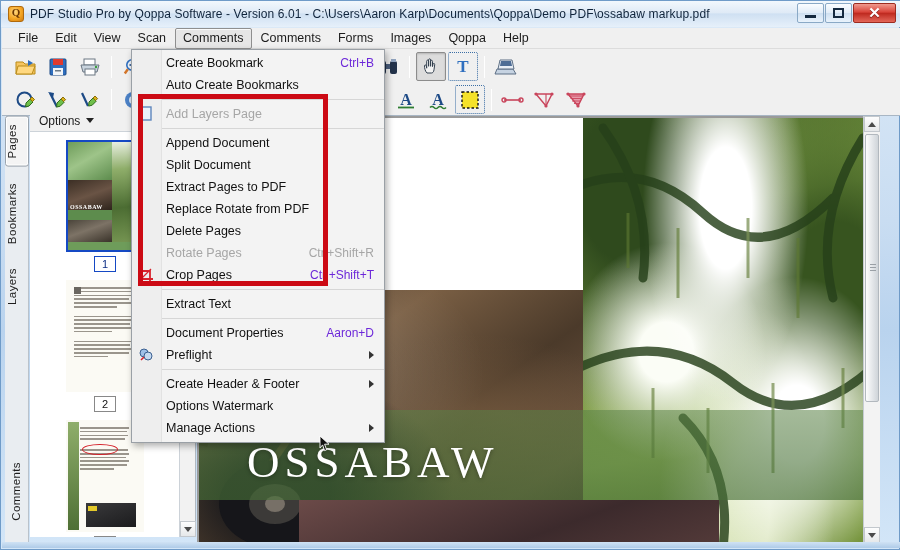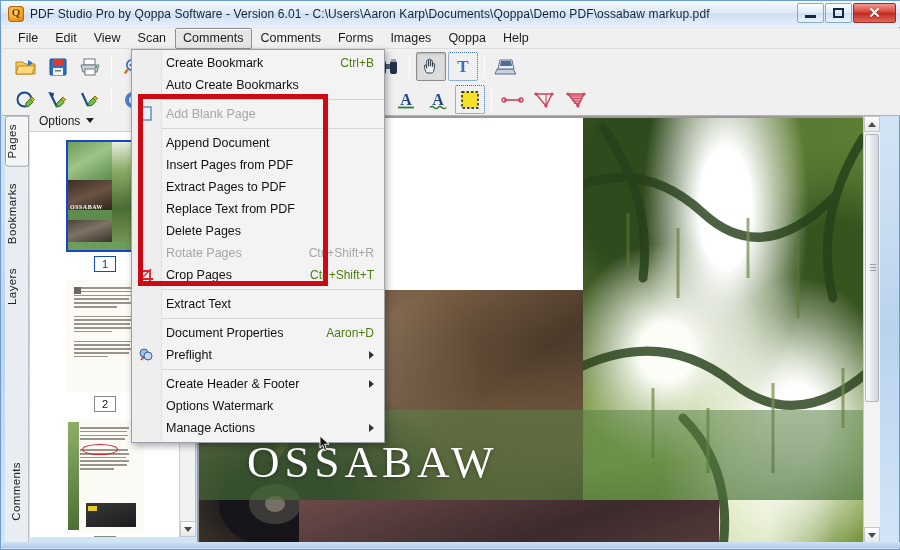--- a/index.html
+++ b/index.html
@@ -235,21 +235,21 @@
   }
   #dropdown .gutter {
     position:absolute; left:0; top:0; width:30px; bottom:0; background:#eeeeee;
     border-right:1px solid #e2e2e2;
   }
   .mi {
     position:relative; height:22px; display:flex; align-items:center;
     padding-left:34px; padding-right:10px; font-size:12.5px; color:#111; z-index:2;
   }
   .mi.disabled { color:#a6a6a6; }
-  .mi .accel { margin-left:auto; font-size:12px; color:#4d7c0f; padding-left:14px; }
+  .mi .accel { margin-left:auto; font-size:12px; color:#6d28d9; padding-left:14px; }
   .mi.disabled .accel { color:#a6a6a6; }
   .mi .arrow {
     margin-left:auto; width:0;height:0;
     border-top:4px solid transparent;border-bottom:4px solid transparent;border-left:5px solid #333;
   }
   .misep { height:1px; margin:3px 0 3px 30px; background:#d6d6d6; position:relative; z-index:2; }
   .miicon { position:absolute; left:6px; top:3px; width:18px; height:16px; z-index:3; }
 
   #redbox {
     position:absolute; left:137px; top:93px; width:190px; height:192px;
@@ -726,36 +726,36 @@
     </div>
 
     <div class="misep"></div>
 
     <div class="mi disabled">
       <span class="miicon">
         <svg width="14" height="15" viewBox="0 0 14 15">
             <rect x="1" y="1" width="12" height="13" fill="#eaf1fa" stroke="#5f87bd" stroke-width="1.4"></rect>
           </svg>
       </span>
-      <span>Add Blank Page</span>
+      <span>Add Layers Page</span>
     </div>
 
     <div class="misep"></div>
 
     <div class="mi">
       <span>Append Document</span>
     </div>
     <div class="mi">
-      <span>Insert Pages from PDF</span>
+      <span>Split Document</span>
     </div>
     <div class="mi">
       <span>Extract Pages to PDF</span>
     </div>
     <div class="mi">
-      <span>Replace Text from PDF</span>
+      <span>Replace Rotate from PDF</span>
     </div>
     <div class="mi">
       <span>Delete Pages</span>
     </div>
     <div class="mi disabled">
       <span>Rotate Pages</span>
       <span class="accel">Ctrl+Shift+R</span>
     </div>
     <div class="mi">
       <span class="miicon">

